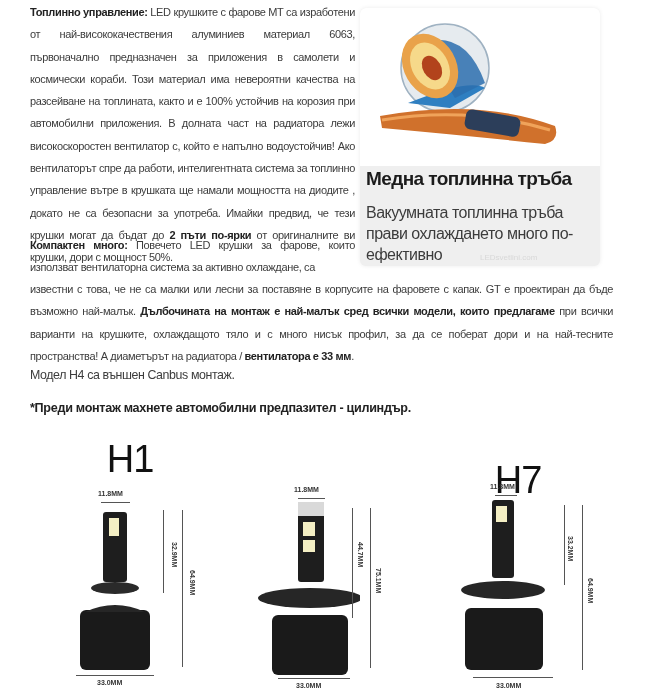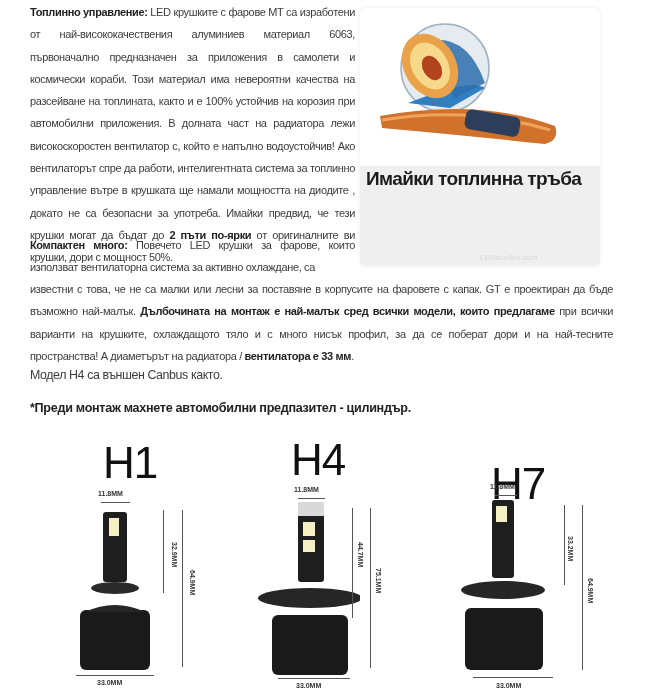--- a/index.html
+++ b/index.html
@@ -18,58 +18,59 @@
   .card { position:absolute; left:360px; top:8px; width:240px; height:258px;
           background:#efefef; border-radius:6px; overflow:hidden;
           box-shadow:0 0 4px rgba(0,0,0,0.08); }
   .card-img { position:absolute; left:0; top:0; width:240px; height:158px; background:#fff; }
   .card-title { position:absolute; left:6px; top:160px; font-size:19px; font-weight:bold; color:#1b1b1b; letter-spacing:-0.6px; }
   .card-desc { position:absolute; left:6px; top:194px; width:220px; font-size:16px; line-height:21px; color:#3c3c3c; letter-spacing:-0.5px; }
   .card-wm { position:absolute; left:120px; top:245px; font-size:8px; color:#d8d8d8; }
 
   .bulb-wrap { position:absolute; top:430px; width:180px; height:269px; }
   .bulb-title { position:absolute; left:0; width:100%; top:8px; text-align:center;
-                font-size:44px; color:#111; letter-spacing:-1px; }
+                font-size:38px; color:#111; letter-spacing:-1px; }
   .dim { position:absolute; font-size:7px; font-weight:bold; color:#333; }
   .vdim { position:absolute; font-size:7px; font-weight:bold; color:#333; transform:rotate(90deg); transform-origin:0 0; white-space:nowrap; }
   .line { position:absolute; background:#555; }
 </style>
 </head>
 <body>
 
 <div class="para p1 txt">
   <b>Топлинно управление:</b><span> LED крушките с фарове MT са изработени от най-висококачествения алуминиев материал 6063, първоначално предназначен за приложения в самолети и космически кораби. Този материал има невероятни качества на разсейване на топлината, както и е 100% устойчив на корозия при автомобилни приложения. В долната част на радиатора лежи високоскоростен вентилатор с, който е напълно водоустойчив! Ако вентилаторът спре да работи, интелигентната система за топлинно управление вътре в крушката ще намали мощността на диодите , докато не са безопасни за употреба. Имайки предвид, че тези крушки могат да бъдат до </span><b>2 пъти по-ярки</b><span> от оригиналните ви крушки, дори с мощност 50%.</span>
 </div>
 
 <div class="para p2 txt">
   <b>Компактен много:</b><span> Повечето LED крушки за фарове, които използват вентилаторна система за активно охлаждане, са</span>
 </div>
 
 <div class="para p3 txt">
   <span>известни с това, че не са малки или лесни за поставяне в корпусите на фаровете с капак. GT е проектиран да бъде възможно най-малък. </span><b>Дълбочината на монтаж е най-малък сред всички модели, които предлагаме</b><span> при всички варианти на крушките, охлаждащото тяло и с много нисък профил, за да се поберат дори и на най-тесните пространства! А диаметърът на радиатора / </span><b>вентилатора е 33 мм</b><span>.</span>
 </div>
 
-<div class="p4 txt">Модел H4 са външен Canbus както.</div>
+<div class="p4 txt">Модел H4 са външен Canbus монтаж.</div>
 <div class="p5 txt">*Преди монтаж махнете автомобилни предпазител - цилиндър.</div>
 
 <div class="card">
   <div class="card-img">
     <svg width="240" height="158" viewBox="0 0 240 158">
       <circle cx="85" cy="60" r="44" fill="#e6ebef" stroke="#9fb2c2" stroke-width="1.5"></circle>
       <path d="M48 95 Q110 70 125 80 L90 100 Z" fill="#2f7fc1"></path>
       <path d="M60 35 Q105 20 125 75 L95 90 Z" fill="#2b6fae" opacity="0.85"></path>
       <ellipse cx="70" cy="58" rx="26" ry="34" transform="rotate(-30 70 58)" fill="#e9a24a"></ellipse>
       <ellipse cx="70" cy="58" rx="18" ry="25" transform="rotate(-30 70 58)" fill="#f6d98a"></ellipse>
       <ellipse cx="72" cy="60" rx="9" ry="13" transform="rotate(-30 72 60)" fill="#b2431c"></ellipse>
       <path d="M20 108 Q120 90 195 118 Q200 132 185 136 Q110 128 22 120 Z" fill="#d0712c"></path>
       <path d="M22 112 Q110 98 190 122" stroke="#f0a35a" stroke-width="3" fill="none"></path>
       <rect x="105" y="105" width="55" height="20" rx="6" fill="#2c3e5a" transform="rotate(10 132 115)"></rect>
     </svg>
   </div>
-  <div class="card-title txt">Имайки топлинна тръба</div>
+  <div class="card-title txt">Медна топлинна тръба</div>
+  <div class="card-desc txt">Вакуумната топлинна тръба прави охлаждането много по-ефективно</div>
   <div class="card-wm">LEDsvetlini.com</div>
 </div>
 
 <div class="bulb-wrap" style="left:40px;">
   <div class="bulb-title txt">H1</div>
   <div class="dim" style="left:58px;top:60px;">11.8MM</div>
   <div class="line" style="left:61px;top:72px;width:29px;height:1px;"></div>
   <svg style="position:absolute;left:30px;top:80px" width="90" height="170">
     <rect x="33" y="2" width="24" height="70" rx="3" fill="#1e1e1e"></rect>
     <rect x="39" y="8" width="10" height="18" fill="#f4efc4"></rect>
@@ -79,21 +80,20 @@
   </svg>
   <div class="line" style="left:123px;top:80px;width:1px;height:83px;"></div>
   <div class="line" style="left:142px;top:80px;width:1px;height:157px;"></div>
   <div class="vdim" style="left:138px;top:112px;">32.9MM</div>
   <div class="vdim" style="left:156px;top:140px;">64.9MM</div>
   <div class="line" style="left:36px;top:245px;width:78px;height:1px;"></div>
   <div class="dim" style="left:57px;top:249px;">33.0MM</div>
 </div>
 
 <div class="bulb-wrap" style="left:230px;">
-  <div class="bulb-title txt" style="left:-2px;top:5px;">H4</div>
   <div class="dim" style="left:64px;top:56px;">11.8MM</div>
   <div class="line" style="left:68px;top:68px;width:27px;height:1px;"></div>
   <svg style="position:absolute;left:20px;top:70px" width="110" height="180">
     <rect x="48" y="2" width="26" height="80" rx="3" fill="#1e1e1e"></rect>
     <rect x="48" y="2" width="26" height="14" fill="#d9d9d9"></rect>
     <rect x="53" y="22" width="12" height="14" fill="#f4efc4"></rect>
     <rect x="53" y="40" width="12" height="12" fill="#f4efc4"></rect>
     <ellipse cx="60" cy="98" rx="52" ry="10" fill="#262626"></ellipse>
     <rect x="22" y="115" width="76" height="60" rx="6" fill="#1a1a1a"></rect>
   </svg>

